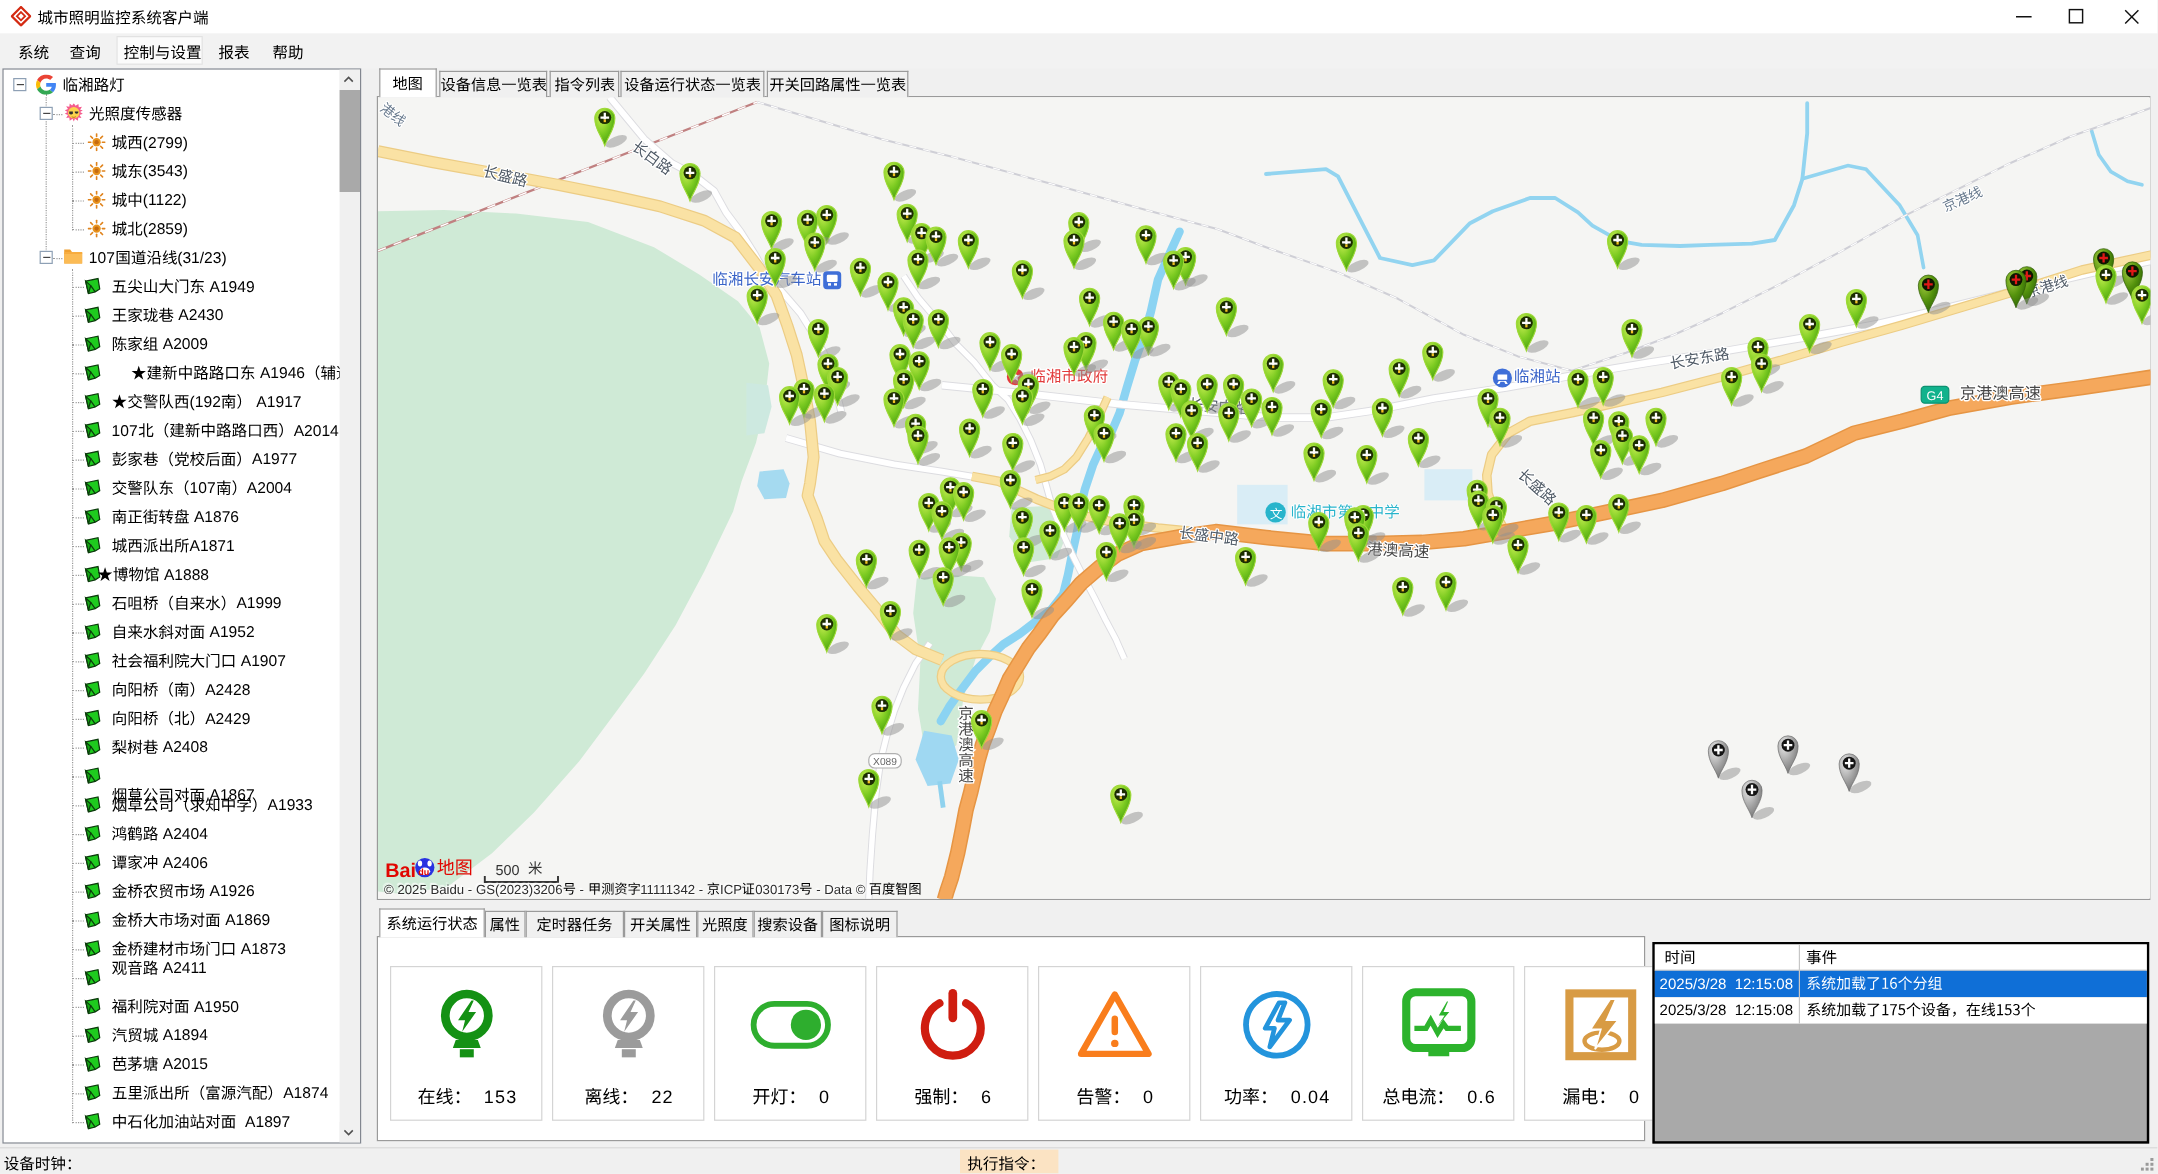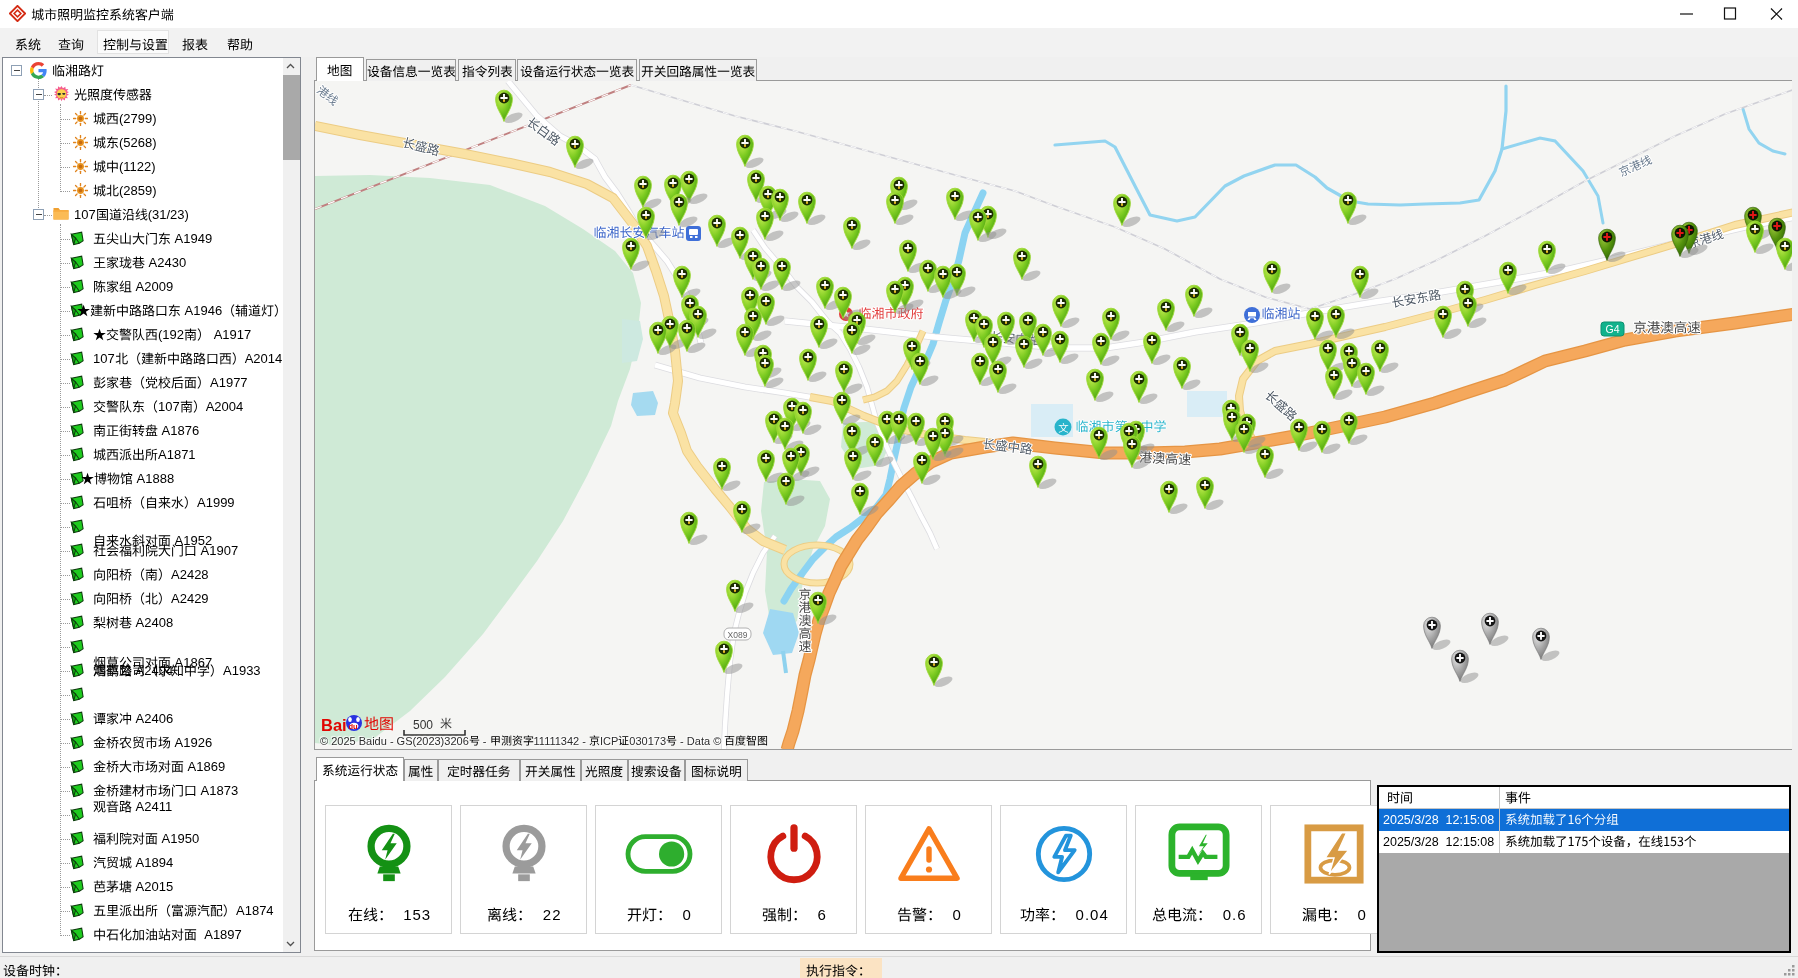--- a/index.html
+++ b/index.html
@@ -348,21 +348,21 @@
           <line x1="14.5" y1="14.5" x2="16.6" y2="16.6"></line>
           <line x1="3.4" y1="16.6" x2="5.5" y2="14.5"></line>
           <line x1="14.5" y1="5.5" x2="16.6" y2="3.4"></line>
         </g>
         <circle cx="10" cy="10" r="4.6" fill="#e8921c"></circle>
         <circle cx="10" cy="10" r="2.4" fill="#c56a10"></circle>
       </svg></div>
     <div class="trow" style="left:90px;top:76px"><svg style="vertical-align:-1.69px;" width="26.0" height="13.1" viewBox="0 -880 2000 1010" fill="#000">
         <use href="#g57ce" x="0"></use>
         <use href="#g4e1c" x="1000"></use>
-      </svg><span>(5268)</span></div>
+      </svg><span>(3543)</span></div>
     <div class="hdot" style="left:57px;top:109px;width:10px"></div>
     <div class="ticon" style="left:70px;top:101px"><svg width="15" height="15" viewBox="0 0 20 20">
         <g stroke="#e0831c" stroke-width="1.8" stroke-linecap="round">
           <line x1="10" y1="0.7" x2="10" y2="3.6"></line>
           <line x1="10" y1="16.4" x2="10" y2="19.3"></line>
           <line x1="0.7" y1="10" x2="3.6" y2="10"></line>
           <line x1="16.4" y1="10" x2="19.3" y2="10"></line>
           <line x1="3.4" y1="3.4" x2="5.5" y2="5.5"></line>
           <line x1="14.5" y1="14.5" x2="16.6" y2="16.6"></line>
           <line x1="3.4" y1="16.6" x2="5.5" y2="14.5"></line>
@@ -444,21 +444,21 @@
         <use href="#g9648" x="0"></use>
         <use href="#g5bb6" x="1000"></use>
         <use href="#g7ec4" x="2000"></use>
       </svg><span>&nbsp;A2009</span></div>
     <div class="hdot" style="left:57px;top:253px;width:10px"></div>
     <div class="ticon" style="left:66px;top:245px"><svg width="16" height="15" viewBox="0 0 17 16">
         <path d="M2.5 3.5 L13.5 1.2 L15 10.5 L11 13 L5 14.5 Z" fill="#1ecb1e" stroke="#0c3b0c" stroke-width="1.1"></path>
         <path d="M2.5 3.5 L7 7.5 L5 14.5 Z" fill="#12a812" stroke="#0c3b0c" stroke-width="1.1"></path>
         <path d="M7 7.5 L11 13" stroke="#0c3b0c" stroke-width="1.1" fill="none"></path>
       </svg></div>
-    <div class="trow" style="left:74px;top:244px"><svg style="vertical-align:-1.69px;" width="104.0" height="13.1" viewBox="0 -880 8000 1010" fill="#000">
+    <div class="trow" style="left:106px;top:244px"><svg style="vertical-align:-1.69px;" width="104.0" height="13.1" viewBox="0 -880 8000 1010" fill="#000">
         <use href="#g2605" x="0"></use>
         <use href="#g5efa" x="1000"></use>
         <use href="#g65b0" x="2000"></use>
         <use href="#g4e2d" x="3000"></use>
         <use href="#g8def" x="4000"></use>
         <use href="#g8def" x="5000"></use>
         <use href="#g53e3" x="6000"></use>
         <use href="#g4e1c" x="7000"></use>
       </svg><span>&nbsp;A1946</span><svg style="vertical-align:-1.69px;" width="65.0" height="13.1" viewBox="0 -880 5000 1010" fill="#000">
         <use href="#gff08" x="0"></use>
@@ -587,21 +587,21 @@
         <use href="#g6765" x="5000"></use>
         <use href="#g6c34" x="6000"></use>
         <use href="#gff09" x="7000"></use>
       </svg><span>A1999</span></div>
     <div class="hdot" style="left:57px;top:469px;width:10px"></div>
     <div class="ticon" style="left:66px;top:461px"><svg width="16" height="15" viewBox="0 0 17 16">
         <path d="M2.5 3.5 L13.5 1.2 L15 10.5 L11 13 L5 14.5 Z" fill="#1ecb1e" stroke="#0c3b0c" stroke-width="1.1"></path>
         <path d="M2.5 3.5 L7 7.5 L5 14.5 Z" fill="#12a812" stroke="#0c3b0c" stroke-width="1.1"></path>
         <path d="M7 7.5 L11 13" stroke="#0c3b0c" stroke-width="1.1" fill="none"></path>
       </svg></div>
-    <div class="trow" style="left:90px;top:474px"><svg style="vertical-align:-1.69px;" width="78.0" height="13.1" viewBox="0 -880 6000 1010" fill="#000">
+    <div class="trow" style="left:90px;top:460px"><svg style="vertical-align:-1.69px;" width="78.0" height="13.1" viewBox="0 -880 6000 1010" fill="#000">
         <use href="#g81ea" x="0"></use>
         <use href="#g6765" x="1000"></use>
         <use href="#g6c34" x="2000"></use>
         <use href="#g659c" x="3000"></use>
         <use href="#g5bf9" x="4000"></use>
         <use href="#g9762" x="5000"></use>
       </svg><span>&nbsp;A1952</span></div>
     <div class="hdot" style="left:57px;top:493px;width:10px"></div>
     <div class="ticon" style="left:66px;top:485px"><svg width="16" height="15" viewBox="0 0 17 16">
         <path d="M2.5 3.5 L13.5 1.2 L15 10.5 L11 13 L5 14.5 Z" fill="#1ecb1e" stroke="#0c3b0c" stroke-width="1.1"></path>
@@ -688,21 +688,21 @@
         <use href="#g4e2d" x="7000"></use>
         <use href="#g5b66" x="8000"></use>
         <use href="#gff09" x="9000"></use>
       </svg><span>A1933</span></div>
     <div class="hdot" style="left:57px;top:637px;width:10px"></div>
     <div class="ticon" style="left:66px;top:629px"><svg width="16" height="15" viewBox="0 0 17 16">
         <path d="M2.5 3.5 L13.5 1.2 L15 10.5 L11 13 L5 14.5 Z" fill="#1ecb1e" stroke="#0c3b0c" stroke-width="1.1"></path>
         <path d="M2.5 3.5 L7 7.5 L5 14.5 Z" fill="#12a812" stroke="#0c3b0c" stroke-width="1.1"></path>
         <path d="M7 7.5 L11 13" stroke="#0c3b0c" stroke-width="1.1" fill="none"></path>
       </svg></div>
-    <div class="trow" style="left:90px;top:604px"><svg style="vertical-align:-1.69px;" width="39.0" height="13.1" viewBox="0 -880 3000 1010" fill="#000">
+    <div class="trow" style="left:90px;top:628px"><svg style="vertical-align:-1.69px;" width="39.0" height="13.1" viewBox="0 -880 3000 1010" fill="#000">
         <use href="#g9e3f" x="0"></use>
         <use href="#g9e64" x="1000"></use>
         <use href="#g8def" x="2000"></use>
       </svg><span>&nbsp;A2404</span></div>
     <div class="hdot" style="left:57px;top:661px;width:10px"></div>
     <div class="ticon" style="left:66px;top:653px"><svg width="16" height="15" viewBox="0 0 17 16">
         <path d="M2.5 3.5 L13.5 1.2 L15 10.5 L11 13 L5 14.5 Z" fill="#1ecb1e" stroke="#0c3b0c" stroke-width="1.1"></path>
         <path d="M2.5 3.5 L7 7.5 L5 14.5 Z" fill="#12a812" stroke="#0c3b0c" stroke-width="1.1"></path>
         <path d="M7 7.5 L11 13" stroke="#0c3b0c" stroke-width="1.1" fill="none"></path>
       </svg></div>

